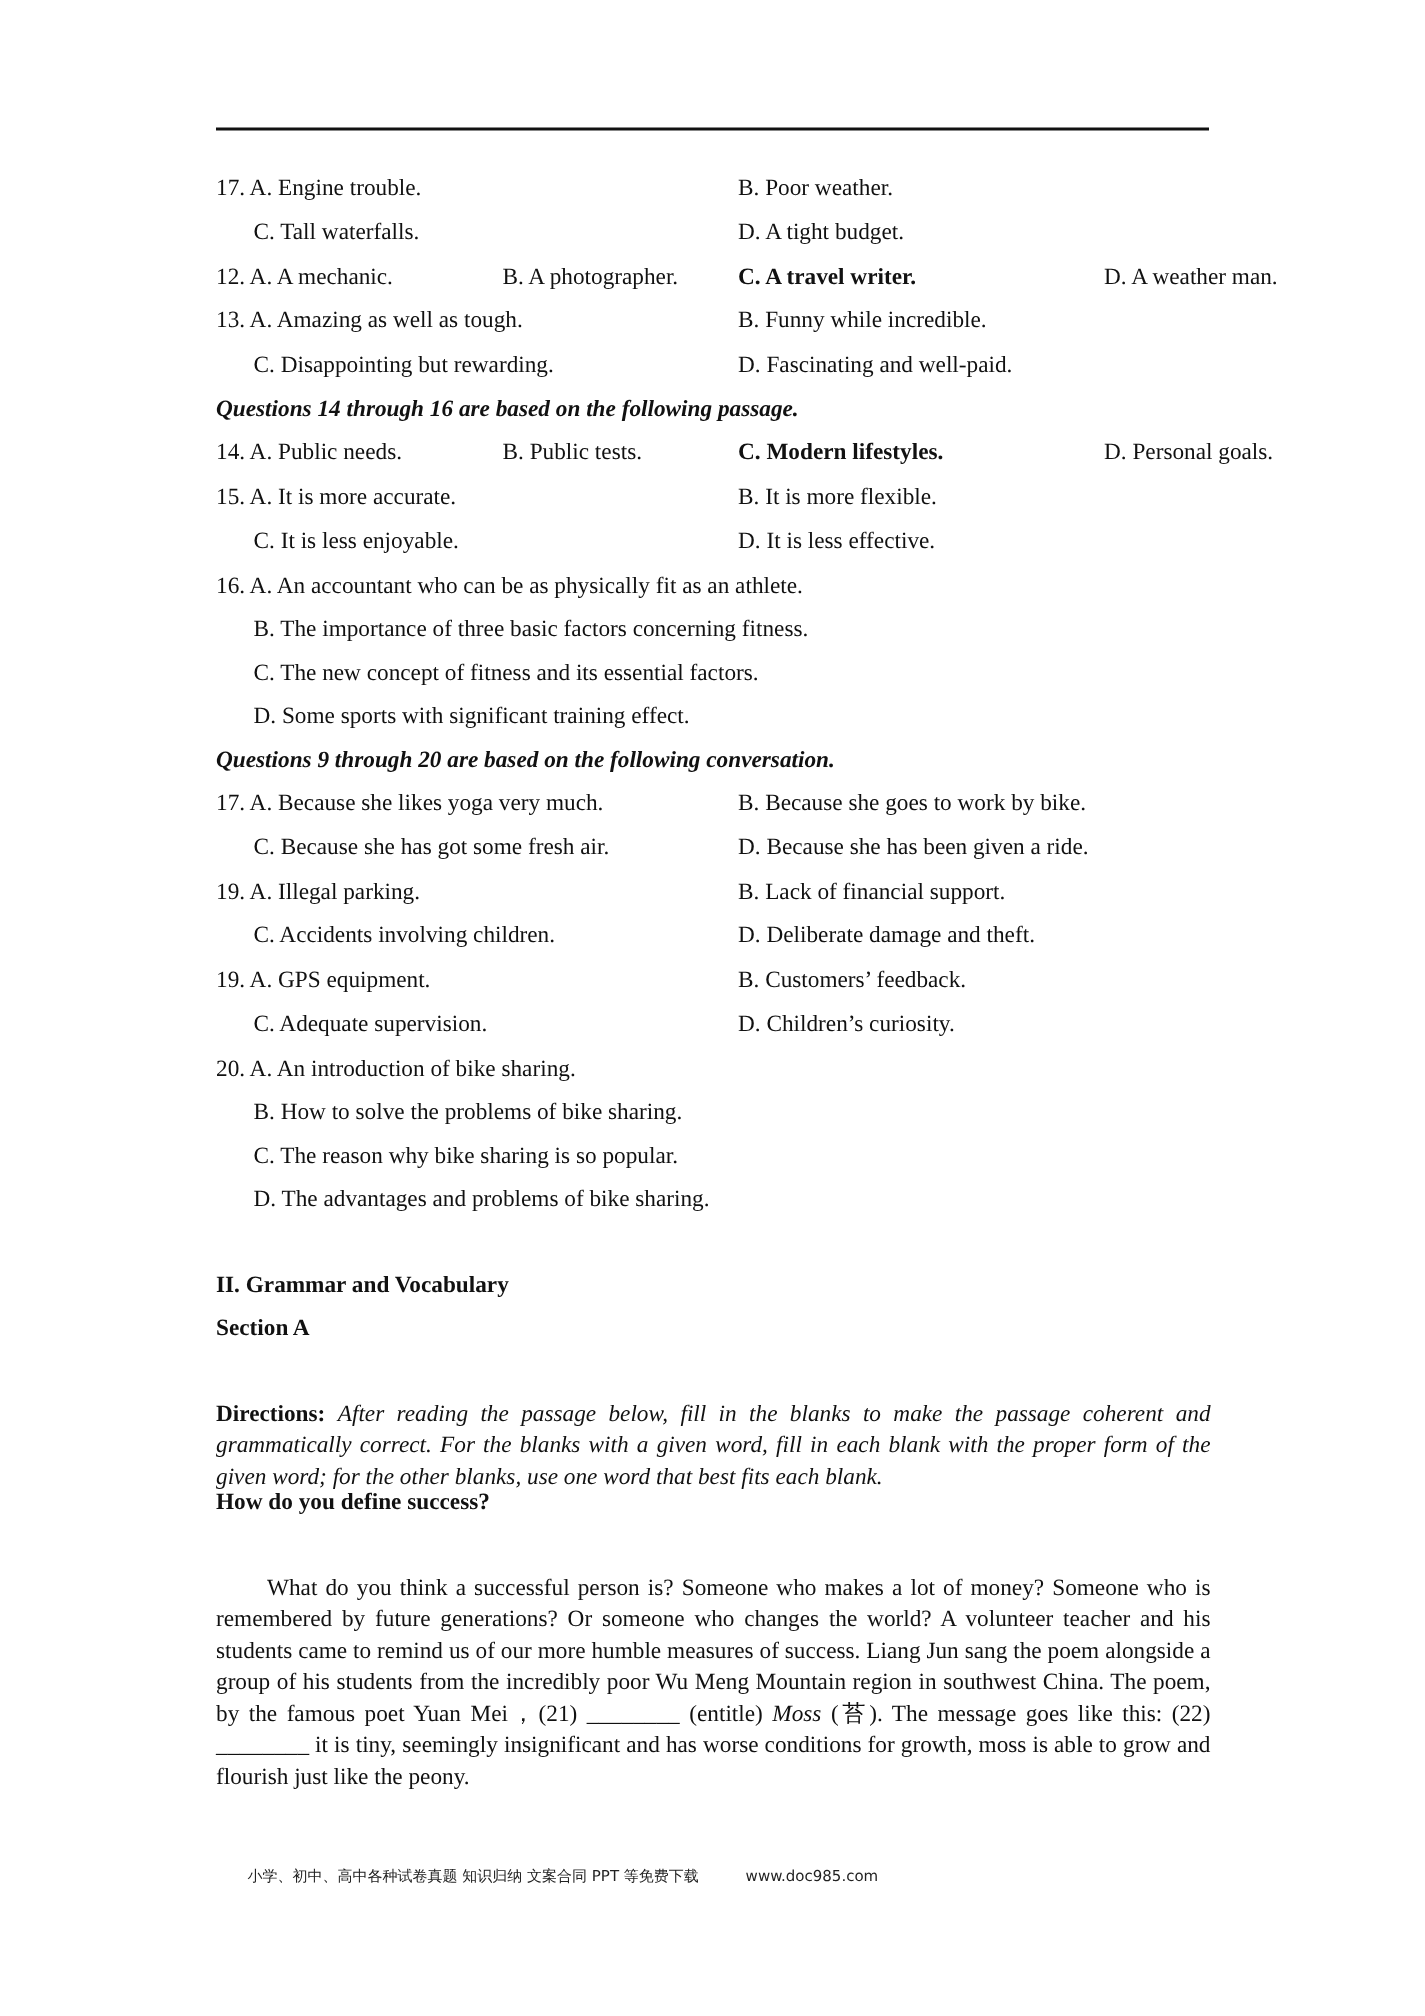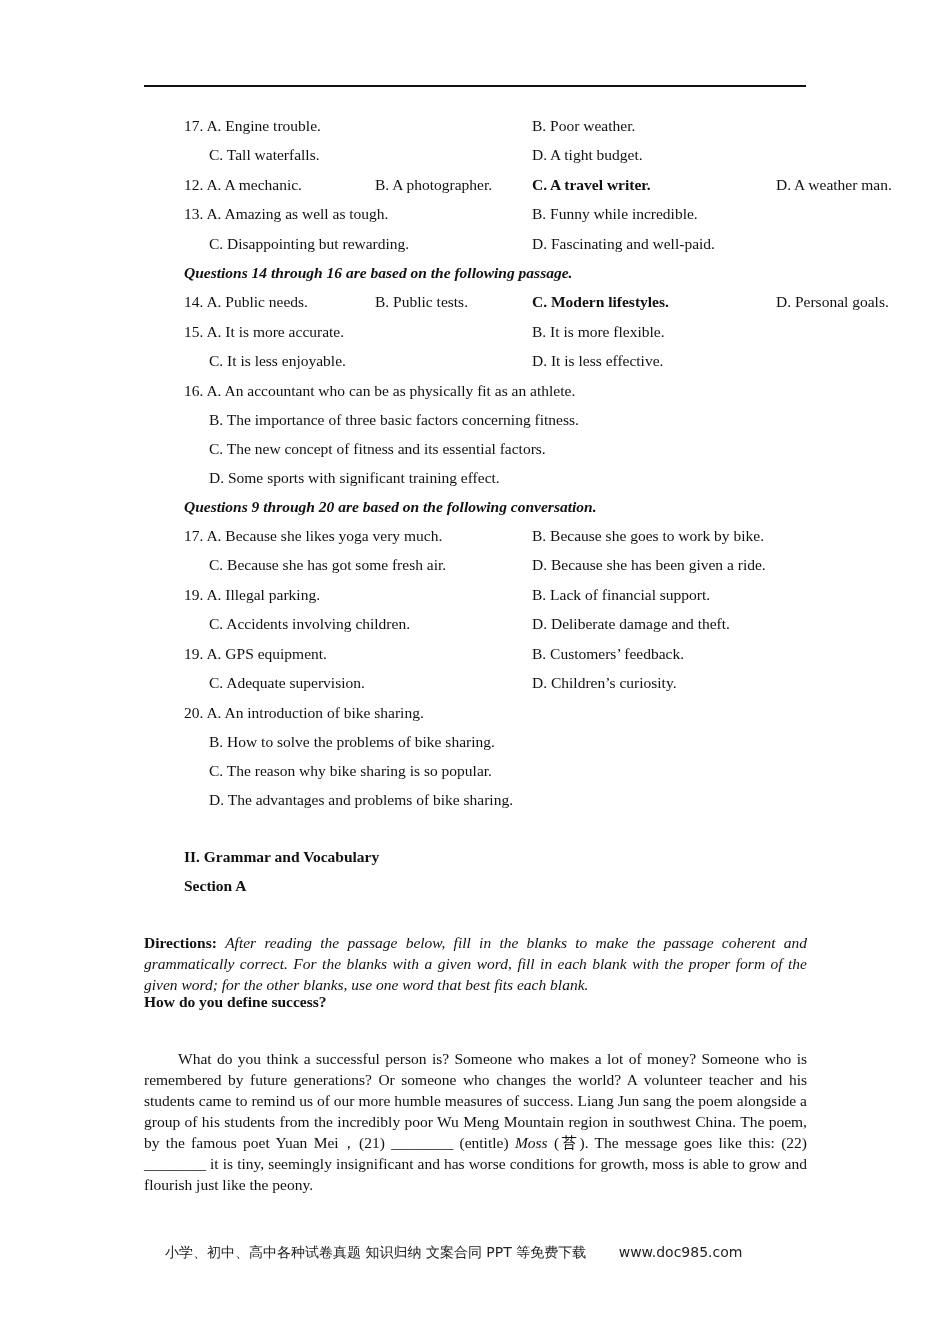--- a/index.html
+++ b/index.html
@@ -1,32 +1,32 @@
 <!DOCTYPE html>
 <html><head>
 <meta charset="utf-8">
 <style>
   html, body { margin: 0; padding: 0; background: #ffffff; }
   body { width: 950px; height: 1344px; position: relative; overflow: hidden;
          font-family: "Liberation Serif", serif; color: #111; font-size: 15.5px; }
   .rule { position: absolute; left: 144px; top: 85px; width: 662px; height: 0; border-top: 2px solid #111; }
-  .line { position: absolute; left: 144px; white-space: nowrap; line-height: 20px; margin-left: 40px; }
+  .line { position: absolute; left: 144px; white-space: nowrap; line-height: 20px; }
   .col { position: absolute; white-space: nowrap; }
   .c0 { left: 0; }
   .ci { left: 25px; }
   .cb { left: 348px; }
   .c4b { left: 191px; }
   .c4c { left: 348px; font-weight: bold; }
   .c4d { left: 550px; margin-left: 42px; }
   .bi { font-weight: bold; font-style: italic; }
   .b { font-weight: bold; }
   .i { font-style: italic; }
   .para { position: absolute; left: 144px; width: 663px; line-height: 21px; text-align: justify; margin-top: 32px; }
   .center { position: absolute; left: 144px; width: 663px; text-align: left; font-weight: bold; line-height: 20px; }
-  .footer { position: absolute; top: 1244px; left: 165px; font-family: "DejaVu Sans", sans-serif; font-size: 14px; color: #222; white-space: nowrap; }
+  .footer { position: absolute; top: 1244px; left: 165px; font-family: "DejaVu Sans", sans-serif; font-size: 10px; color: #222; white-space: nowrap; }
   .footer .url { margin-left: 28px; }
 </style>
 </head>
 <body>
 
 <div class="rule"></div>
 
 <div class="line" style="top:116px">
   <span class="col c0">17. A. Engine trouble.</span>
   <span class="col cb">B. Poor weather.</span>

